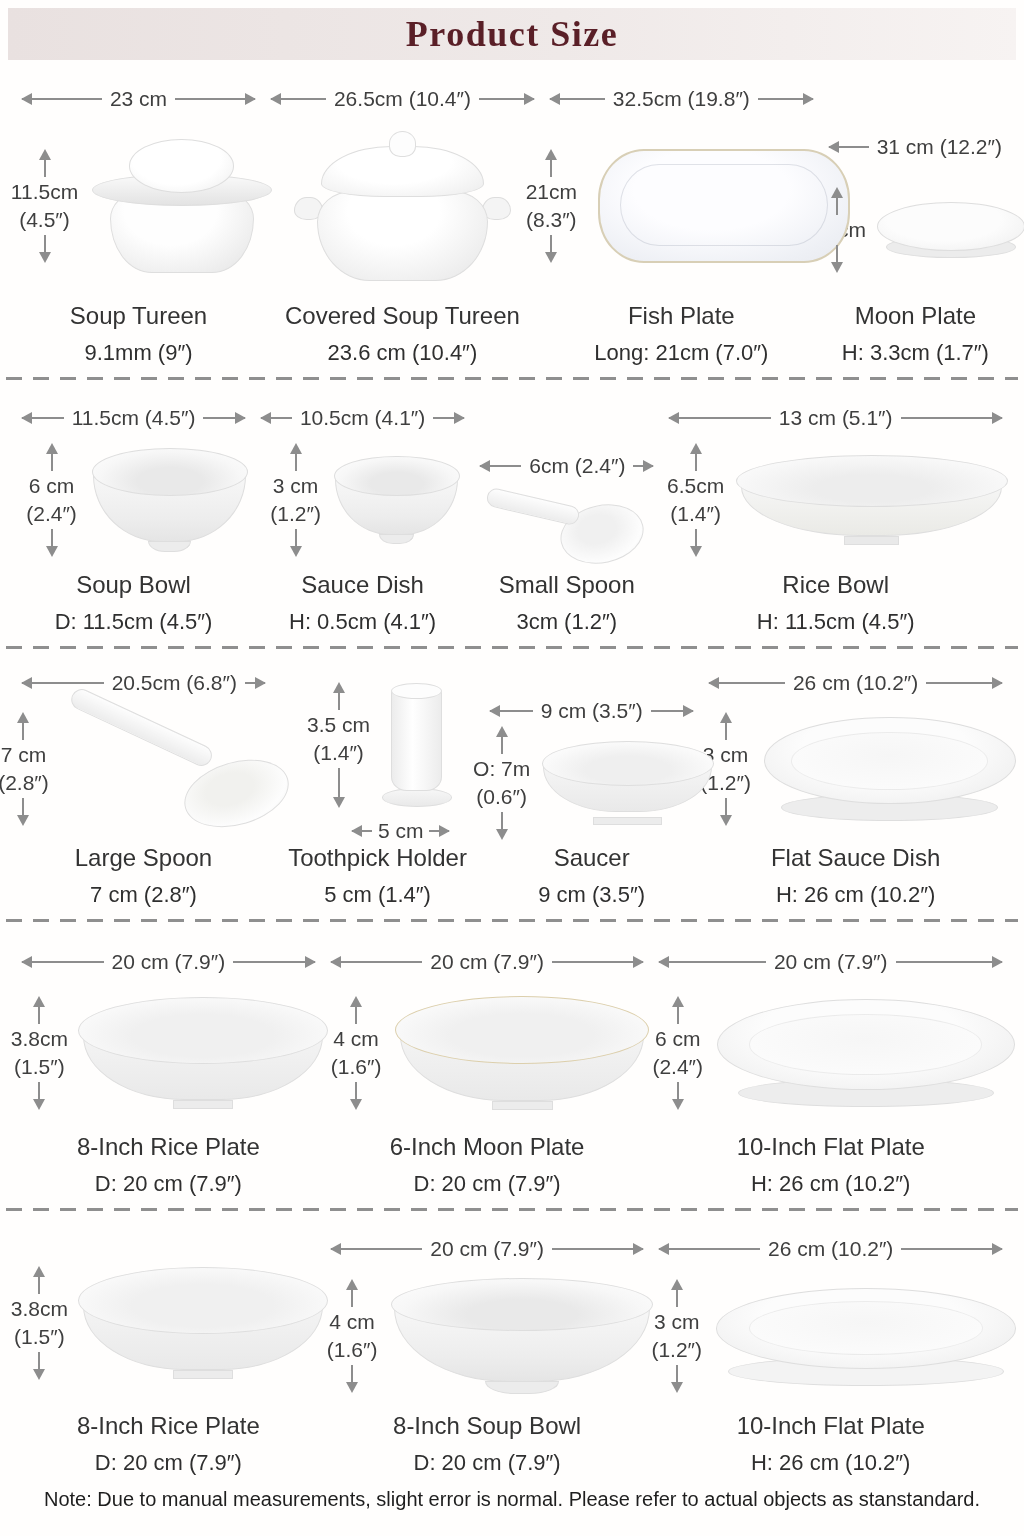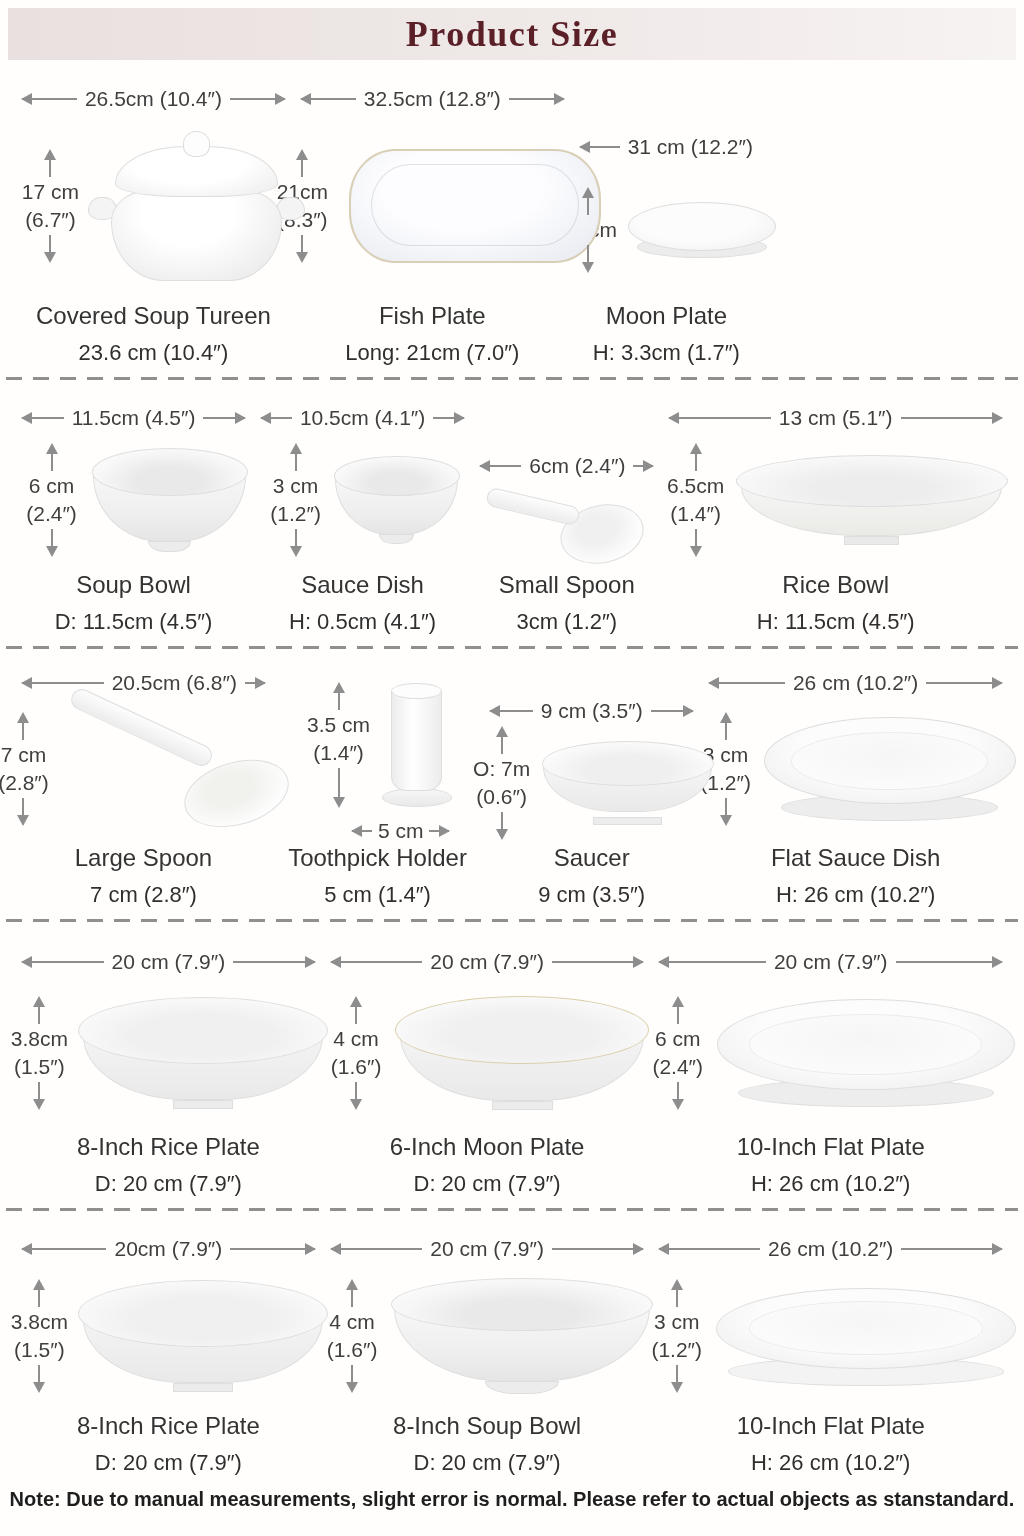--- a/index.html
+++ b/index.html
@@ -43,21 +43,21 @@
     font-size:21px;line-height:1.15;min-width:78px;}
   .av{position:relative;width:2px;background:#8d8d8d;height:26px;}
   .av.up::before{content:"";position:absolute;top:-2px;left:-5px;
     border-left:6px solid transparent;border-right:6px solid transparent;border-bottom:11px solid #8d8d8d;}
   .av.down::after{content:"";position:absolute;bottom:-2px;left:-5px;
     border-left:6px solid transparent;border-right:6px solid transparent;border-top:11px solid #8d8d8d;}
   
   .divider{height:3px;margin:5px 6px;
     background:repeating-linear-gradient(to right,#8f8f8f 0 16px,transparent 16px 27px);}
   
-  .footnote{font-size:20px;text-align:center;color:#1e1e1e;padding:6px 0 16px 0;font-weight:bold;}
+  .footnote{font-size:20px;text-align:center;color:#1e1e1e;padding:6px 0 16px 0;}
   
   .dish{position:relative;flex:none;}
   .dish i{position:absolute;display:block;box-sizing:border-box;
     border:1px solid #dedede;background:linear-gradient(#fbfbfb,#ececec);}
   
   .soup-tureen{width:180px;height:134px;}
   .soup-tureen .pa{top:0;left:21%;width:58%;height:40%;border-radius:50%;z-index:3;
     background:radial-gradient(ellipse at 45% 35%,#ffffff 55%,#ececec);}
   .soup-tureen .pb{top:26%;left:0;width:100%;height:24%;border-radius:50%;z-index:2;
     background:linear-gradient(#fafafa,#e3e3e3);}
@@ -157,48 +157,64 @@
 </style>
 </head>
 <body>
 
 <div class="header-bar">
   <div class="page-title">Product Size</div>
 </div>
 
 <div class="row r1">
 
+  <div class="cell" style="width:25%">
+    <div class="dim-top">
+      <span class="ah left"></span>
+      <span class="dim-text">23 cm</span>
+      <span class="ah right"></span>
+    </div>
+    <div class="mid">
+      <div class="dim-left">
+        <span class="av up"></span>
+        <span class="dim-text">11.5cm</span>
+        <span class="dim-text">(4.5″)</span>
+        <span class="av down"></span>
+      </div>
+      <div class="dish soup-tureen">
+          <i class="pa"></i>
+          <i class="pb"></i>
+          <i class="pc"></i>
+        </div>
+    </div>
+    <div class="caption">Soup Tureen</div>
+    <div class="sub">9.1mm (9″)</div>
+  </div>
 
   <div class="cell" style="width:28%">
     <div class="dim-top">
       <span class="ah left"></span>
       <span class="dim-text">26.5cm (10.4″)</span>
       <span class="ah right"></span>
     </div>
     <div class="mid">
-      <div class="dim-left">
-        <span class="av up"></span>
-        <span class="dim-text">17 cm</span>
-        <span class="dim-text">(6.7″)</span>
-        <span class="av down"></span>
-      </div>
       <div class="dish covered-tureen">
           <i class="pa"></i>
           <i class="pb"></i>
           <i class="pc"></i>
         </div>
     </div>
     <div class="caption">Covered Soup Tureen</div>
     <div class="sub">23.6 cm (10.4″)</div>
   </div>
 
   <div class="cell" style="width:28%">
     <div class="dim-top">
       <span class="ah left"></span>
-      <span class="dim-text">32.5cm (12.8″)</span>
+      <span class="dim-text">32.5cm (19.8″)</span>
       <span class="ah right"></span>
     </div>
     <div class="mid">
       <div class="dim-left">
         <span class="av up"></span>
         <span class="dim-text">21cm</span>
         <span class="dim-text">(8.3″)</span>
         <span class="av down"></span>
       </div>
       <div class="dish fish-plate">
@@ -488,25 +504,20 @@
     <div class="caption">10-Inch Flat Plate</div>
     <div class="sub">H: 26 cm (10.2″)</div>
   </div>
 </div>
 
 <div class="divider"></div>
 
 <div class="row r5">
 
   <div class="cell" style="width:31%">
-    <div class="dim-top">
-      <span class="ah left"></span>
-      <span class="dim-text">20cm (7.9″)</span>
-      <span class="ah right"></span>
-    </div>
     <div class="mid">
       <div class="dim-left" style="min-width:62px">
         <span class="av up"></span>
         <span class="dim-text">3.8cm</span>
         <span class="dim-text">(1.5″)</span>
         <span class="av down"></span>
       </div>
       <div class="dish plate-deep rice-plate-8">
           <i class="pa"></i>
           <i class="pb"></i>

